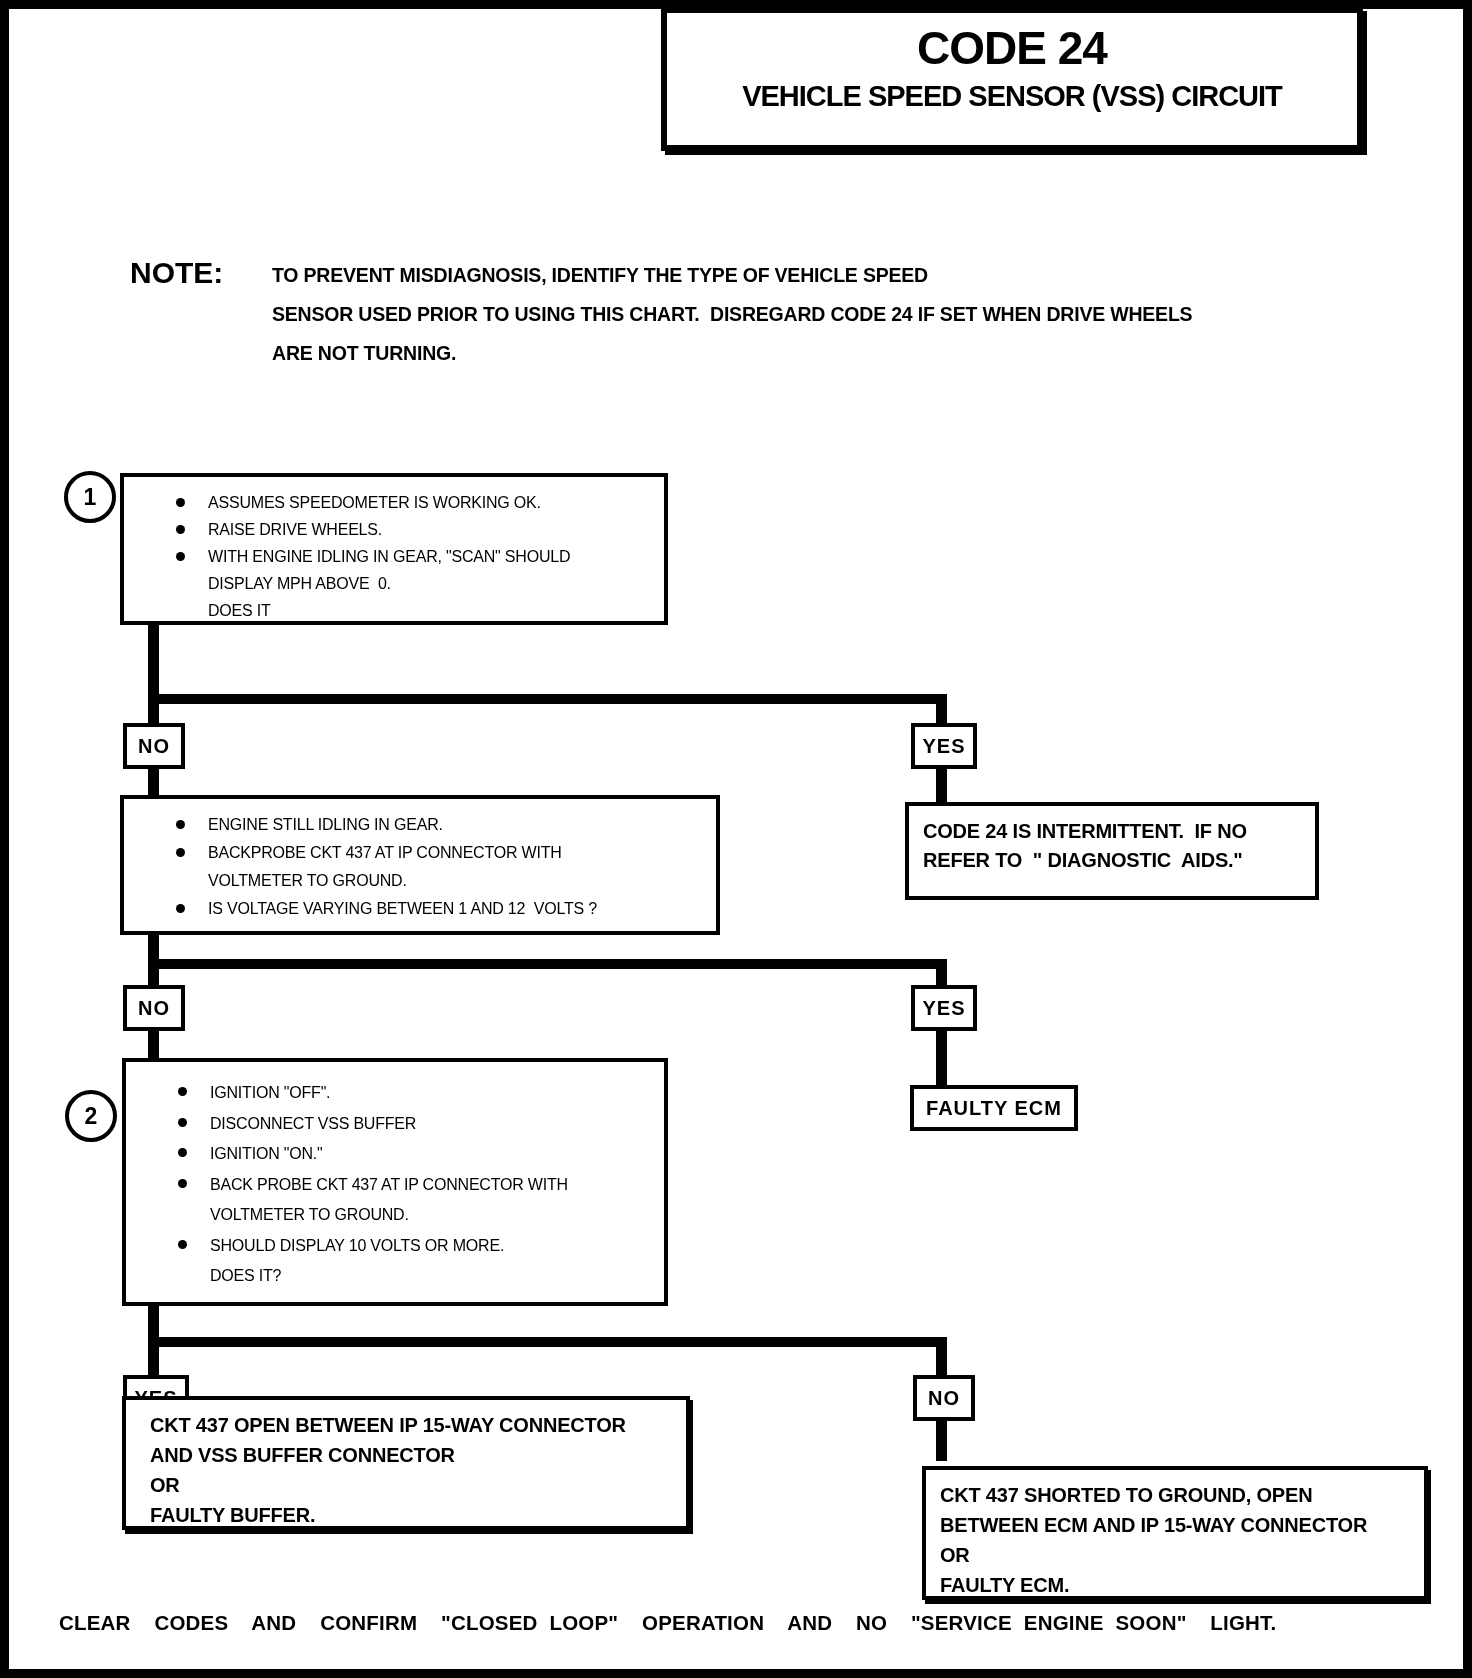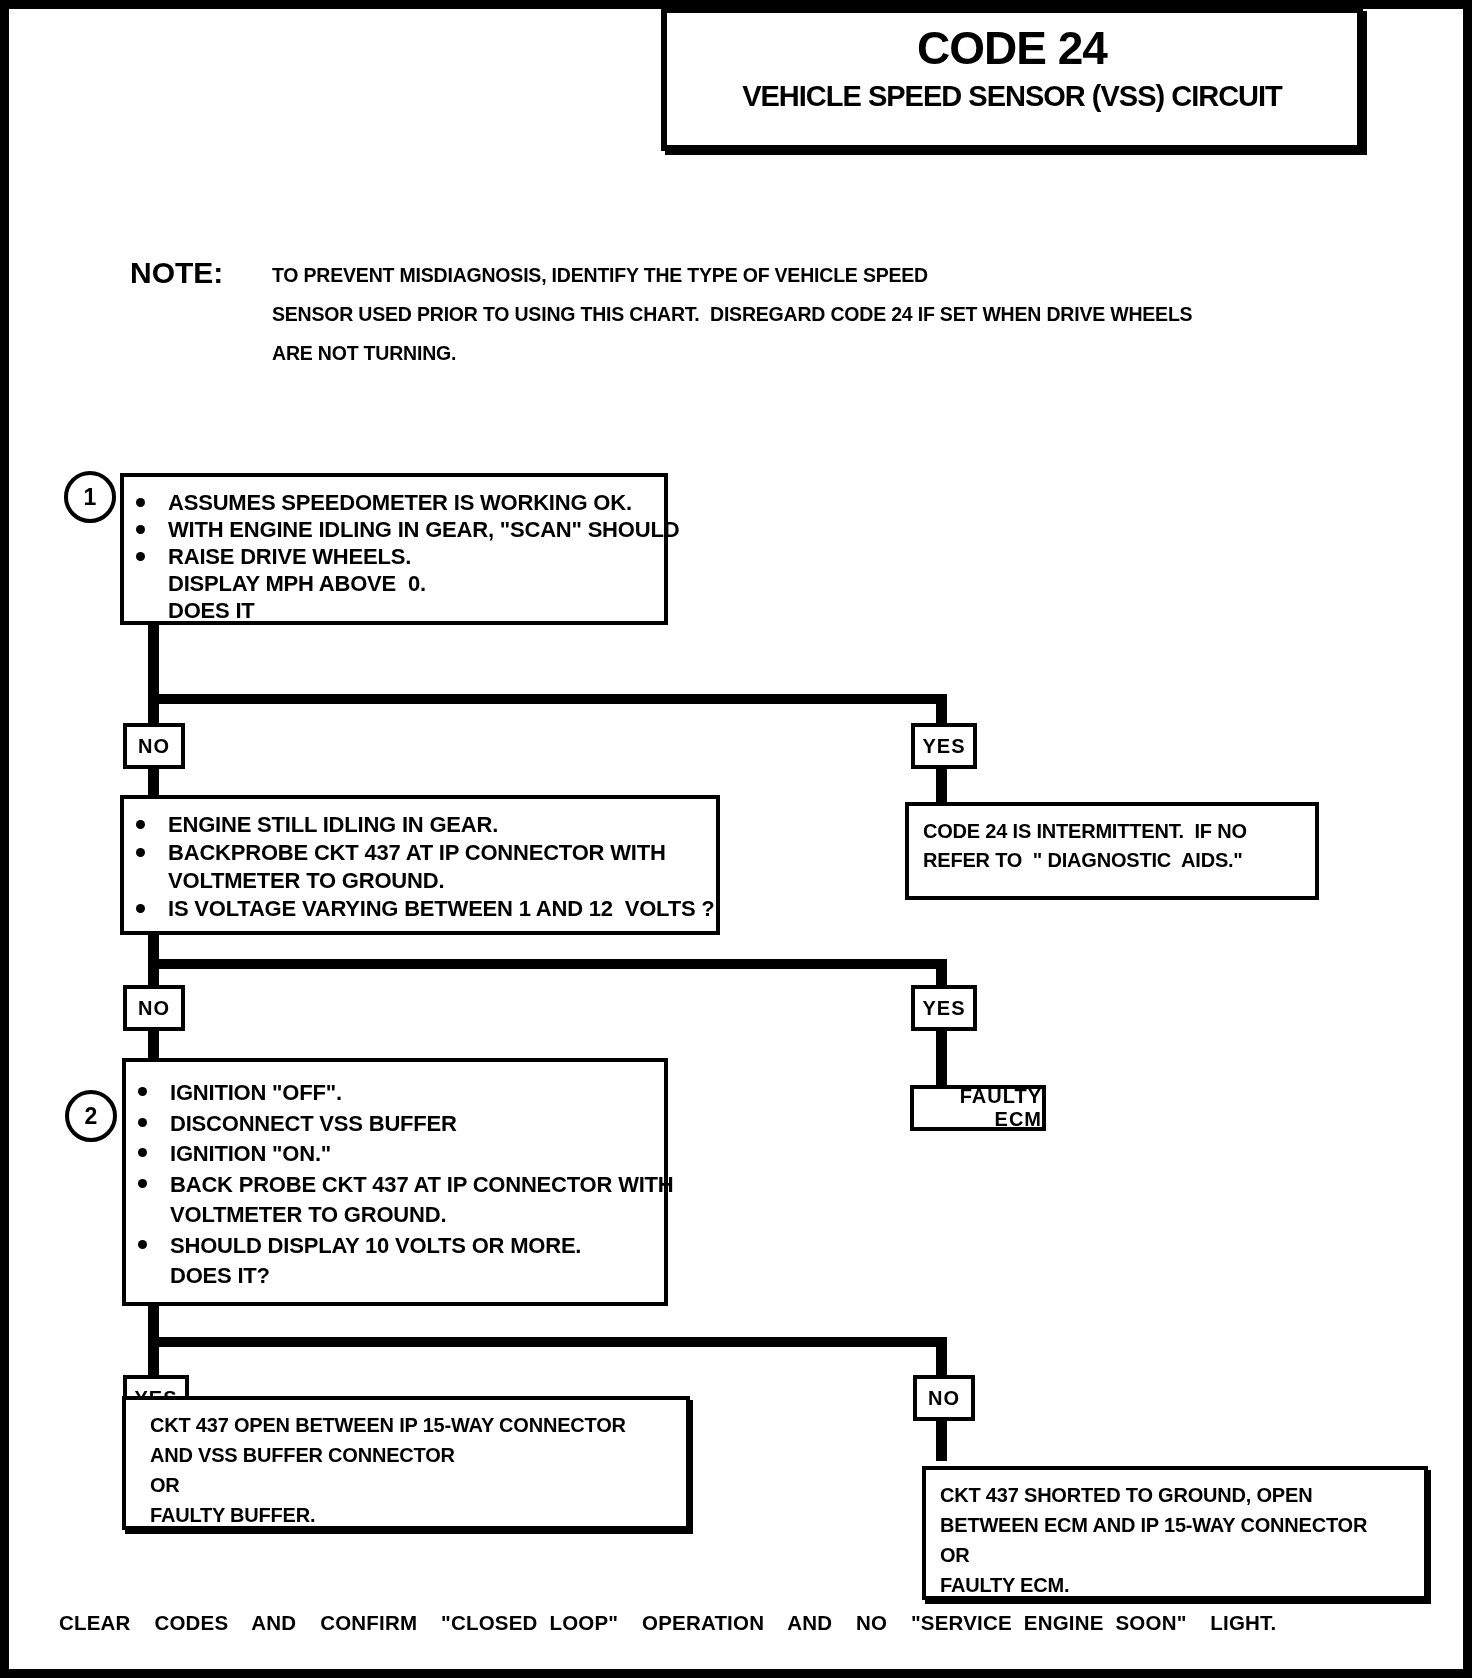--- a/index.html
+++ b/index.html
@@ -28,21 +28,21 @@
   
   .note-label { left:121px; top:247px; font-size:30px; font-weight:bold; }
   .note-line  { font-size:19.5px; font-weight:bold; white-space:pre; letter-spacing:-0.2px; }
   .nl0 { left:263px; top:255px; }
   .nl1 { left:263px; top:294px; }
   .nl2 { left:263px; top:333px; }
 
   
   .fbox { border:4px solid #000; background:#fff; z-index:3; box-sizing:border-box; }
   .shadow { box-shadow:3px 4px 0 #000; }
-  .li { display:flex; font-size:22px; font-weight:bold; line-height:27px; white-space:pre; letter-spacing:-0.2px; }
+  .li { display:flex; font-size:16px; font-weight:normal; line-height:27px; white-space:pre; letter-spacing:-0.2px;padding-left:40px; }
   .dot { flex:none; width:9px; height:9px; border-radius:50%; background:#000; margin:9px 23px 0 12px; }
   .cont { margin-left:44px; }
   .plain { font-size:20px; font-weight:bold; white-space:pre; letter-spacing:-0.2px; }
 
   .box1 { left:111px; top:464px; width:548px; height:152px; padding-top:12px; }
   .box1 .li { line-height:27px; }
 
   .circle { width:44px; height:44px; border:4.5px solid #000; border-radius:50%;
             background:#fff; text-align:center; font-size:23px; font-weight:bold;
             line-height:44px; z-index:4; }
@@ -75,21 +75,21 @@
   .hline2   { left:139px; top:950px; width:799px; }
   .stub2r   { left:927px; top:950px; height:30px; }
   .no2  { left:114px; top:976px; width:62px; height:46px; }
   .yes2 { left:902px; top:976px; width:66px; height:46px; }
   .stemNo2  { left:139px; top:1020px; height:32px; }
   .stemYes2 { left:927px; top:1020px; height:60px; }
 
   .box3 { left:113px; top:1049px; width:546px; height:248px; padding-top:16px; }
   .box3 .li { line-height:30.5px; }
 
-  .boxEcm { left:901px; top:1076px; width:136px; height:46px;text-align:right; }
+  .boxEcm { left:901px; top:1076px; width:168px; height:46px; }
 
   .stem3    { left:139px; top:1291px; height:78px; }
   .hline3   { left:139px; top:1328px; width:799px; }
   .stub3r   { left:927px; top:1328px; height:45px; }
   .yes3 { left:114px; top:1366px; width:66px; height:46px; }
   .no3  { left:904px; top:1366px; width:62px; height:46px; }
   .stemYes3 { left:139px; top:1410px; height:40px; }
   .stemNo3  { left:927px; top:1410px; height:42px; }
 
   .boxBL { left:113px; top:1387px; width:568px; height:134px; padding:10px 0 0 24px; }
@@ -111,22 +111,22 @@
   </div>
 
   <div class="abs note-label">NOTE:</div>
   <div class="abs note-line nl0">TO PREVENT MISDIAGNOSIS, IDENTIFY THE TYPE OF VEHICLE SPEED</div>
   <div class="abs note-line nl1">SENSOR USED PRIOR TO USING THIS CHART.  DISREGARD CODE 24 IF SET WHEN DRIVE WHEELS</div>
   <div class="abs note-line nl2">ARE NOT TURNING.</div>
 
   <div class="abs circle circ1">1</div>
   <div class="abs fbox box1">
     <div class="li"><span class="dot"></span><span>ASSUMES SPEEDOMETER IS WORKING OK.</span></div>
+    <div class="li"><span class="dot"></span><span>RAISE DRIVE WHEELS.</span></div>
     <div class="li"><span class="dot"></span><span>WITH ENGINE IDLING IN GEAR, "SCAN" SHOULD</span></div>
-    <div class="li"><span class="dot"></span><span>RAISE DRIVE WHEELS.</span></div>
     <div class="li cont"><span>DISPLAY MPH ABOVE  0.</span></div>
     <div class="li cont"><span>DOES IT</span></div>
   </div>
 
   <div class="abs vline stem1"></div>
   <div class="abs hline hline1"></div>
   <div class="abs vline stub1r"></div>
   <div class="abs tag no1">NO</div>
   <div class="abs tag yes1">YES</div>
   <div class="abs vline stemNo1"></div>

